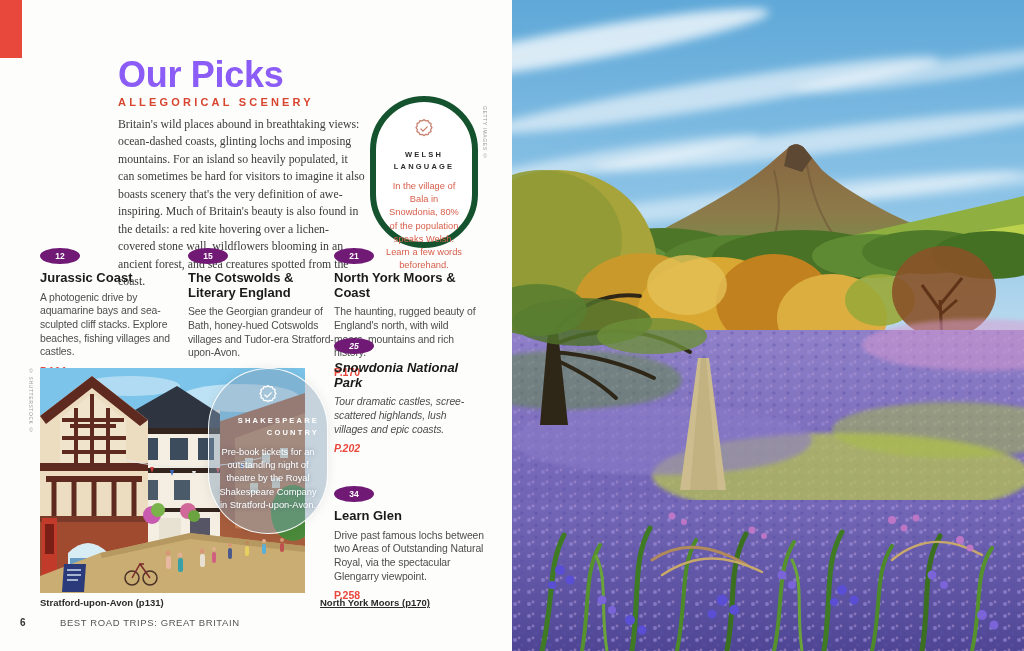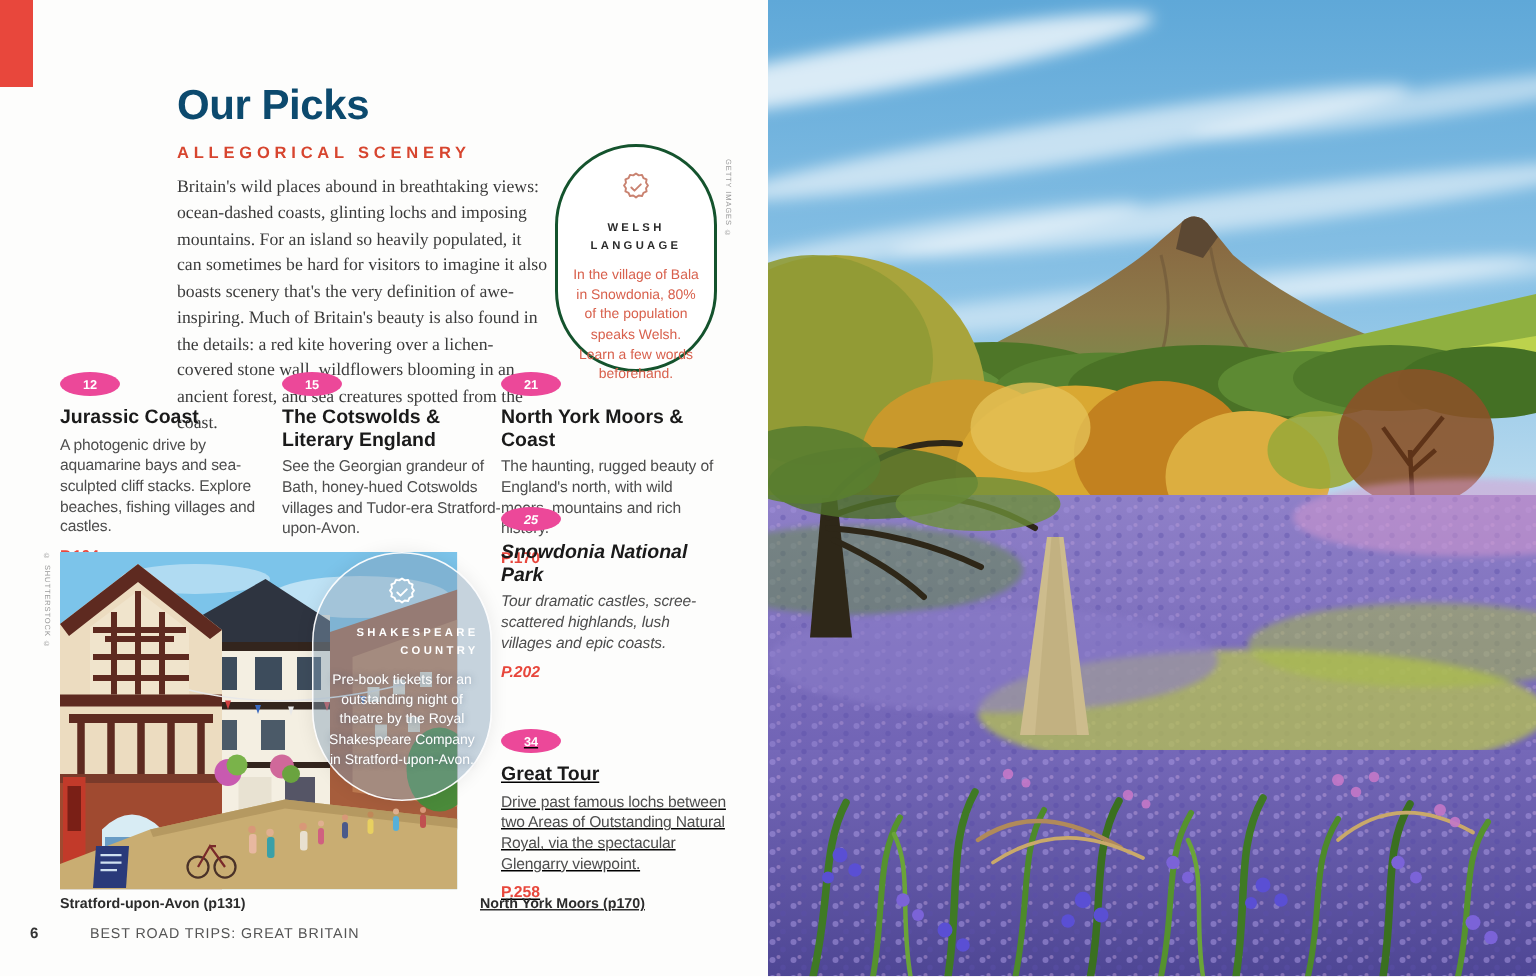--- a/index.html
+++ b/index.html
@@ -2,59 +2,59 @@
 <html><head>
 <meta charset="utf-8">
 <style>
   * { margin:0; padding:0; box-sizing:border-box; }
   html,body { width:1024px; height:651px; overflow:hidden; background:#fff;
               font-family:"Liberation Sans", sans-serif; }
   .page { position:relative; width:1024px; height:651px; background:#fdfdfc; }
 
   
   .red-tab { position:absolute; left:0; top:40; width:22px; height:58px; background:#E8473C; }
-  .title { position:absolute; left:118px; top:54px; font-size:28px; font-weight:bold; color:#0c4a6e; letter-spacing:-0.3px; }
+  .title { position:absolute; left:118px; top:54px; font-size:36px; font-weight:bold; color:#8b5cf6; letter-spacing:-0.3px; }
   .subtitle { position:absolute; left:118px; top:96px; font-size:11px; font-weight:bold; color:#D7452F; letter-spacing:3.2px; }
   .intro { position:absolute; left:118px; top:116px; width:248px; font-family:"Liberation Serif", serif;
            font-size:11.8px; line-height:1.48; color:#3b3b3b; }
 
   
   .oval { position:absolute; border-radius:999px; text-align:center; display:flex; flex-direction:column;
           align-items:center; }
   .oval .seal { margin-bottom:5px; }
   .oval .oval-title { font-size:7.5px; font-weight:bold; letter-spacing:2.2px; line-height:1.6; }
   .oval .oval-body { font-size:9.3px; line-height:1.42; font-weight:normal; margin-top:7px; }
 
-  .welsh { left:370px; top:96px; width:108px; height:152px; border:2px solid #14532d; background:#fff; padding:16px 10px; }
+  .welsh { left:370px; top:96px; width:108px; height:152px; border:6px solid #14532d; background:#fff; padding:16px 10px; }
   .welsh .oval-title { color:#2b2b2b; }
   .welsh .oval-body { color:#D8604C; }
 
   .glass { background:rgba(130,160,185,0.45); border:1.5px solid rgba(255,255,255,0.95); color:#fff;
            box-shadow:0 0 12px rgba(0,0,0,0.08); }
   .glass .oval-title { color:#fff;text-align:right; }
   .glass .oval-body { color:#fff; text-shadow:0 0 4px rgba(60,80,110,0.5); }
   .shakespeare { left:208px; top:368px; width:120px; height:166px; padding:15px 8px; z-index:5; }
 
   .vcredit { position:absolute; font-size:5px; color:#9a9a9a; letter-spacing:0.6px;
              writing-mode:vertical-rl; }
   .vcredit.right-pg { left:482px; top:106px; }
   .vcredit.left-ph { left:28px; top:368px; }
 
   
   .pick { position:absolute; }
-  .pick .num { width:40px; height:16px; border-radius:50%; background:#ec4899; color:#fff;
+  .pick .num { width:40px; height:16px; border-radius:50%; background:#701a75; color:#fff;
                font-size:8.5px; font-weight:bold; display:flex; align-items:center; justify-content:center; }
   .pick h3 { font-size:13px; font-weight:bold; color:#1a1a1a; margin:7px 0 5px 0; line-height:1.12; }
   .pick p { font-size:10.4px; color:#4d4d4d; line-height:1.32; letter-spacing:-0.1px; }
   .pick .pref { margin-top:6px; font-size:10.5px; font-weight:bold; color:#E8473C; }
   .pick-12 { left:40px; top:248px; width:140px; }
   .pick-15 { left:188px; top:248px; width:146px; }
   .pick-21 { left:334px; top:248px; width:148px; }
   .pick-25 { left:334px; top:338px; width:148px;font-style:italic; }
-  .pick-34 { left:334px; top:486px; width:150px;text-decoration:underline; }
+  .pick-34 { left:334px; top:486px; width:150px; }
 
   .caption { position:absolute; font-size:9.5px; font-weight:bold; color:#2b2b2b; }
   .cap-left { left:40px; top:597px; }
   .cap-right { left:320px; top:597px; width:162px; text-align:left;text-decoration:underline; }
 
   .footer-num { position:absolute; left:20px; top:617px; font-size:10px; font-weight:bold; color:#333; }
   .footer-txt { position:absolute; left:44px; top:617px; font-size:9.5px; color:#555; letter-spacing:0.6px;padding-left:16px; }
 
   
   .photo { position:absolute; overflow:hidden; }
@@ -109,21 +109,21 @@
 
   <div class="pick pick-25">
     <div class="num">25</div>
     <h3>Snowdonia National Park</h3>
     <p>Tour dramatic castles, scree-scattered highlands, lush villages and epic coasts.</p>
     <div class="pref">P.202</div>
   </div>
 
   <div class="pick pick-34">
     <div class="num">34</div>
-    <h3>Great Tour</h3>
+    <h3>Learn Glen</h3>
     <p>Drive past famous lochs between two Areas of Outstanding Natural Royal, via the spectacular Glengarry viewpoint.</p>
     <div class="pref">P.258</div>
   </div>
 
   <div class="photo stratford">
     <svg width="265" height="225" viewBox="0 0 265 225">
       <rect width="265" height="225" fill="#7cc4ea"></rect>
       <ellipse cx="200" cy="30" rx="60" ry="14" fill="#ffffff" opacity="0.5"></ellipse>
       <ellipse cx="90" cy="18" rx="50" ry="10" fill="#ffffff" opacity="0.4"></ellipse>
 

